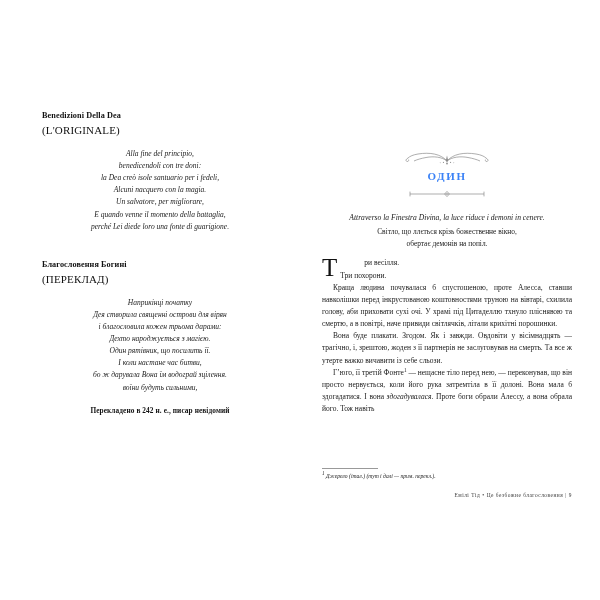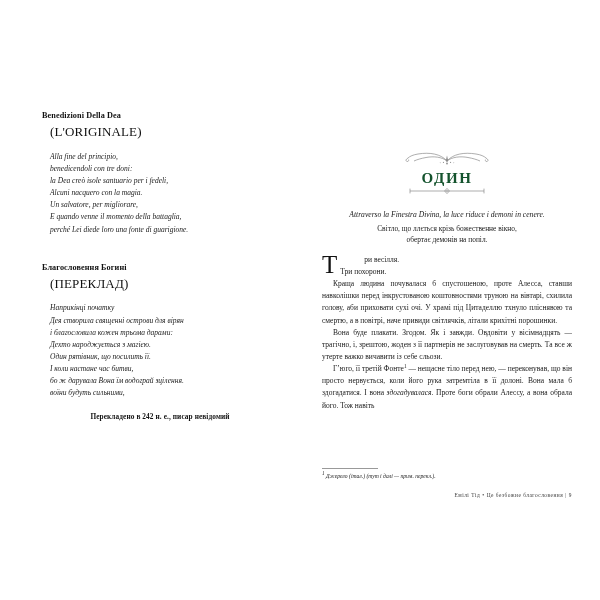--- a/index.html
+++ b/index.html
@@ -18,44 +18,44 @@
     box-sizing:border-box;
     padding:110px 22px 0 42px;
   }
   .poem-block{margin-bottom:26px;}
   .poem-title{
     font-family:"Liberation Serif", serif;
     font-weight:bold;font-size:8.2px;line-height:1.45;
     letter-spacing:.1px;color:#111;margin:0 0 1px 0;
   }
   .poem-sub{
-    font-size:13px;line-height:1.45;color:#111;margin:0 0 9px 8px;
+    font-size:11px;line-height:1.45;color:#111;margin:0 0 9px 0;
     letter-spacing:.15px;
   }
-  .poem-lines{margin:8px;padding:0;list-style:none;}
+  .poem-lines{margin:8px;padding:0;list-style:none;text-align:center;}
   .poem-lines li{
     font-style:italic;font-size:7.5px;line-height:1.62;
     color:#1a1a1a;white-space:nowrap;
   }
   .poem-credit{
     font-weight:bold;font-size:7.3px;text-align:center;
     margin-top:12px;color:#111;letter-spacing:.1px;
   }
 
   
   .page-right{
     position:absolute;left:300px;top:0;width:300px;height:600px;
     box-sizing:border-box;
     padding:150px 28px 0 22px;
   }
   .chapter-head{text-align:center;}
   .ornament-top{display:block;margin:0 auto 4px auto;}
   .chapter-number{
-    font-size:15px;font-weight:bold;letter-spacing:1.6px;
-    color:#14532d;margin:2px 0 0 0;line-height:1.1;
+    font-size:11px;font-weight:bold;letter-spacing:1.6px;
+    color:#3b82f6;margin:2px 0 8px 0;line-height:1.1;
     font-family:"Liberation Serif", serif;
   }
   .ornament-rule{display:block;margin:0 auto 14px auto;}
 
   .epigraph{text-align:center;margin-bottom:8px;}
   .epigraph-it{
     font-style:italic;font-size:7.6px;line-height:1.5;
     color:#1a1a1a;margin:0 0 3px 0;white-space:nowrap;
   }
   .epigraph-ua{

